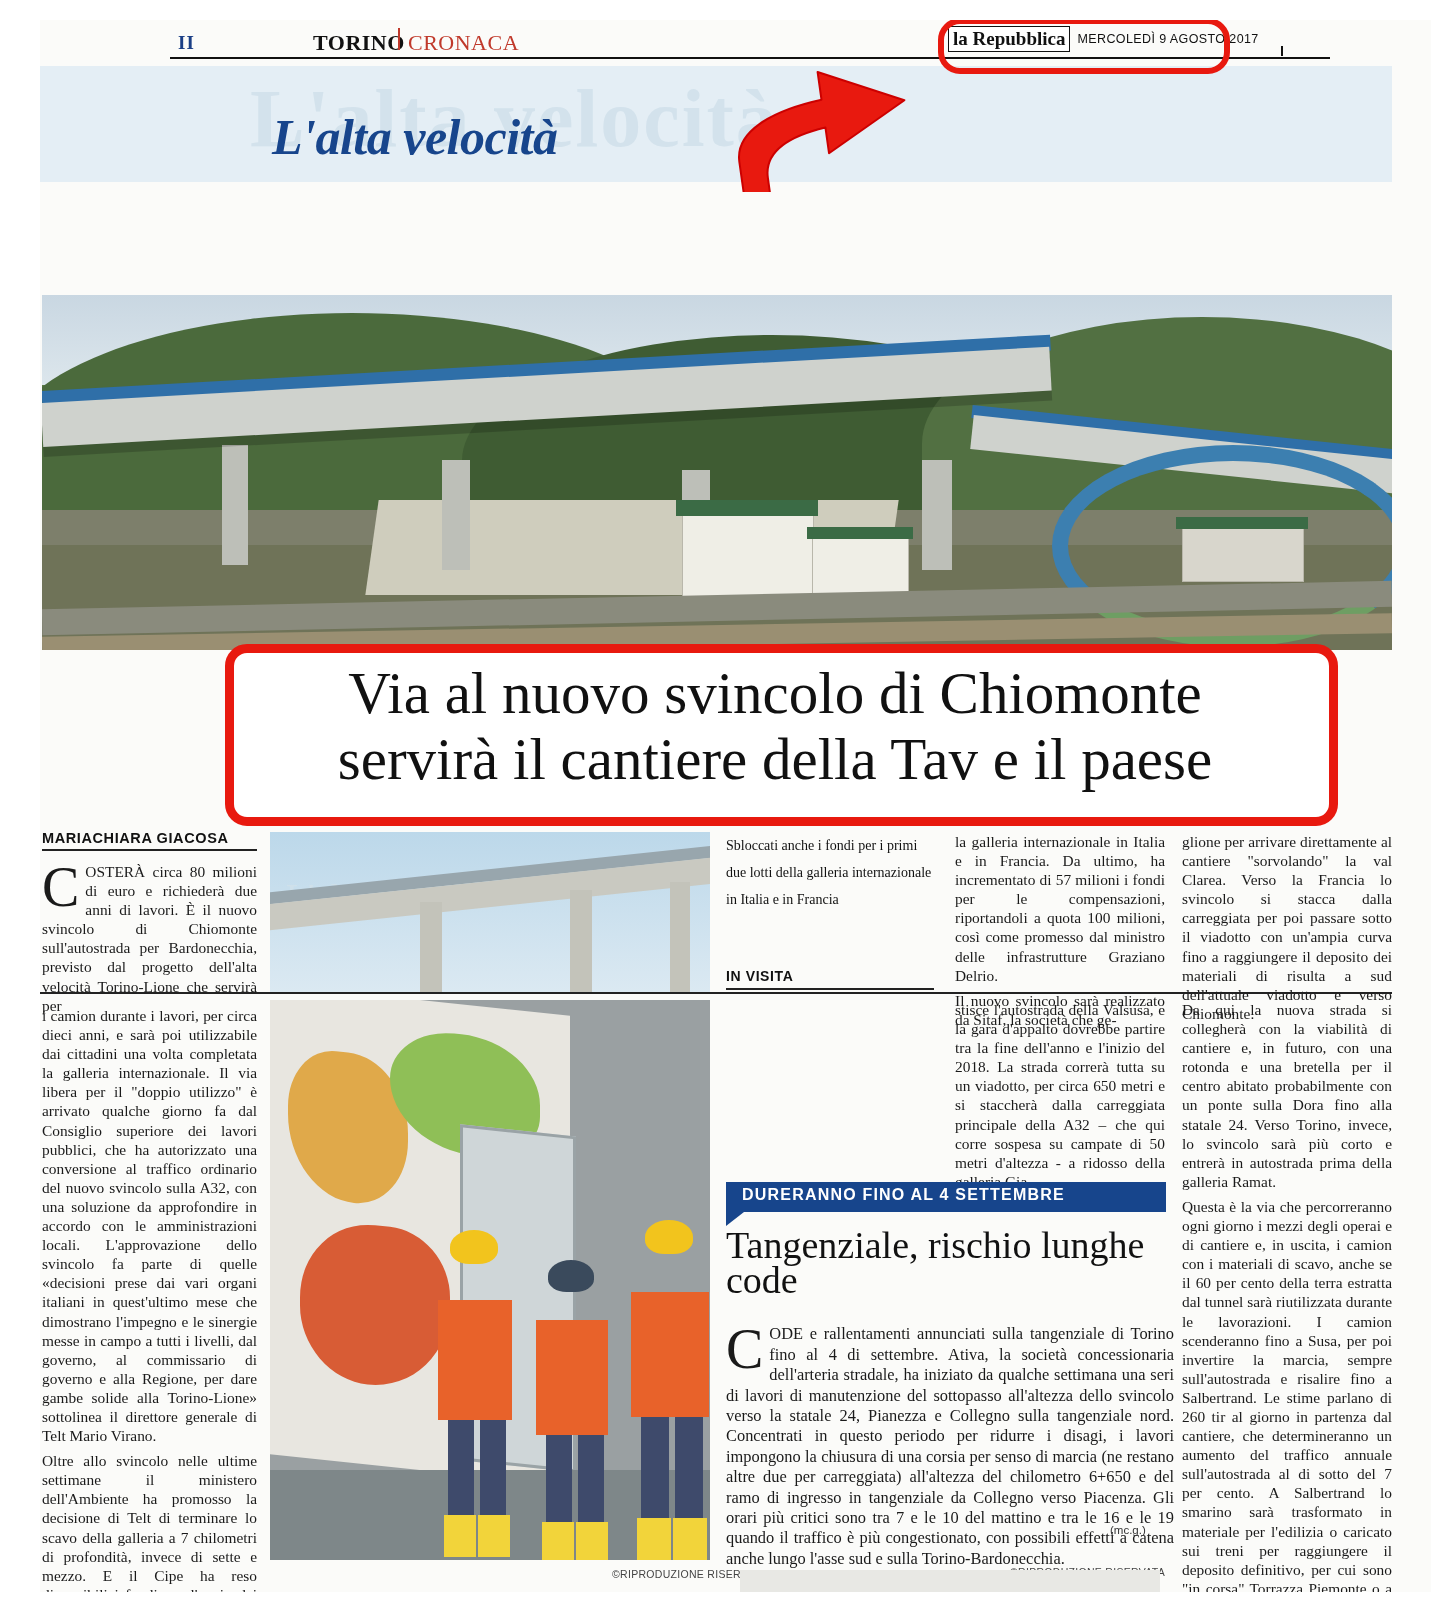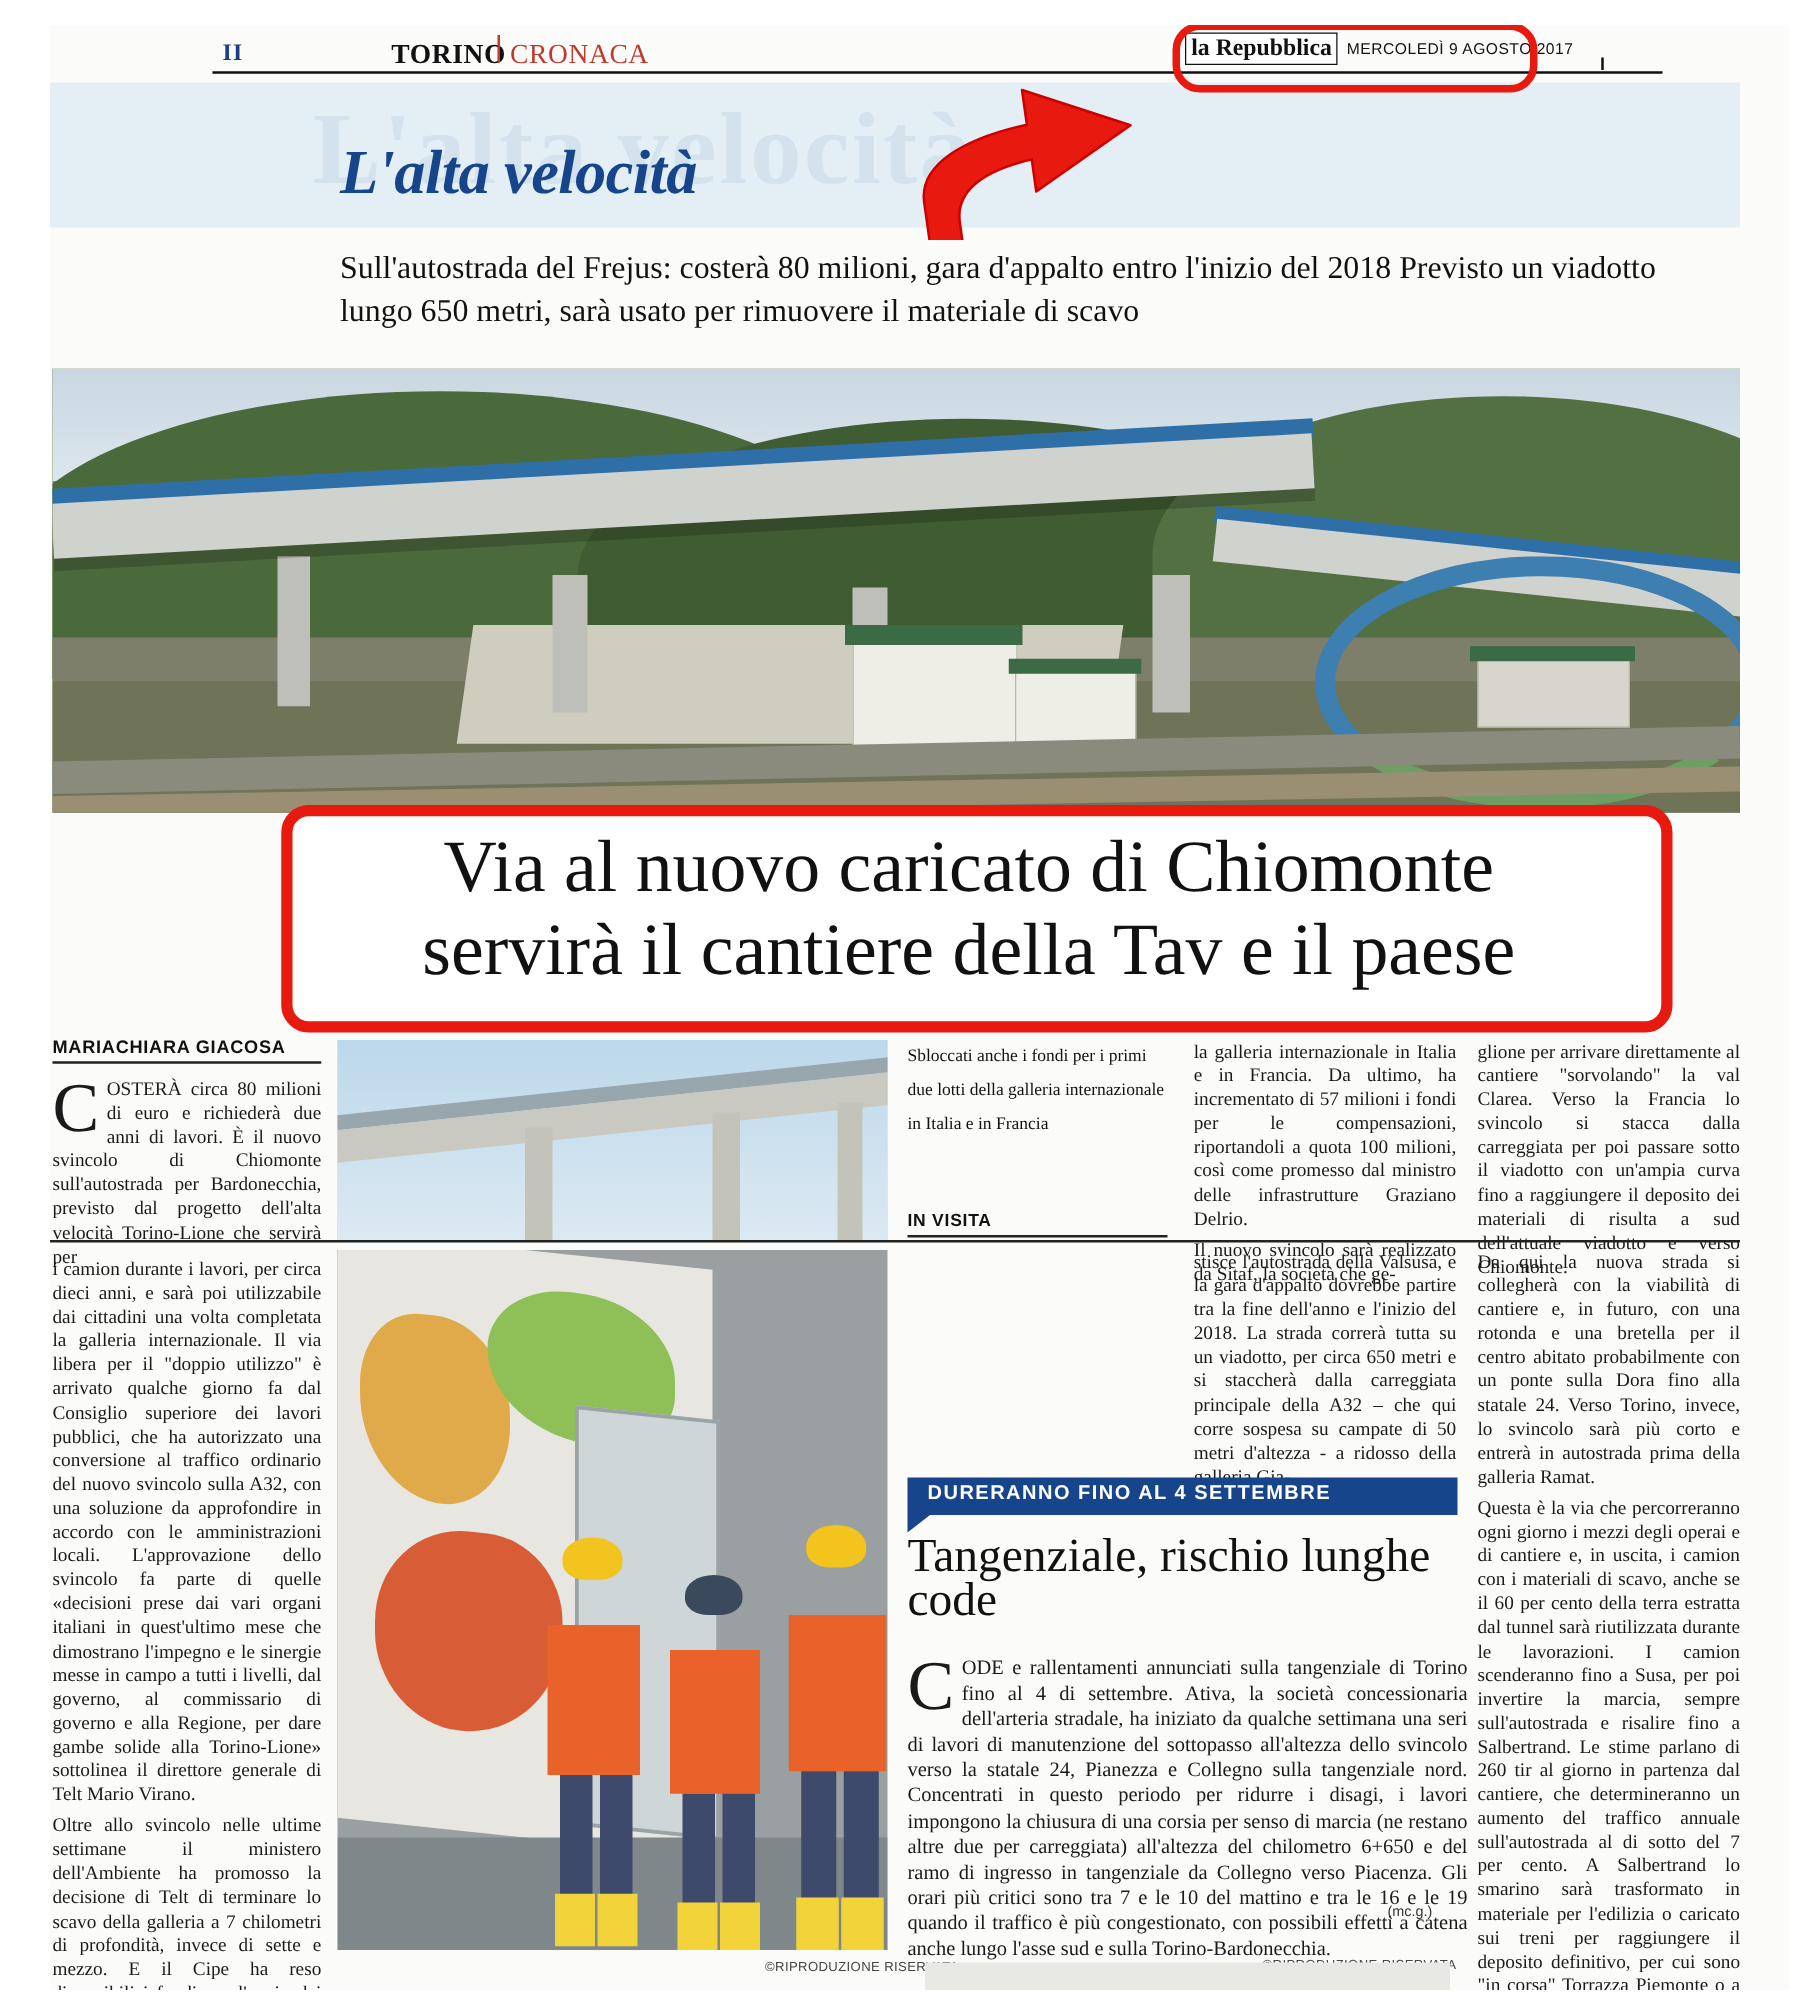--- a/index.html
+++ b/index.html
@@ -153,21 +153,20 @@
   <div class="mh-brandbox">
     <span class="mh-brand">la Repubblica</span>
     <span class="mh-date">MERCOLEDÌ 9 AGOSTO 2017</span>
   </div>
   <div class="mh-tick"></div>
 
   <div class="kicker-band"></div>
   <div class="kicker-ghost">L'alta velocità</div>
   <div class="kicker">L'alta velocità</div>
 
-  <div class="deck">Sull'autostrada del Frejus: costerà 80 milioni, gara d'appalto entro l'inizio del 2018 Previsto un viadotto lungo 650 metri, sarà usato per rimuovere il materiale di scavo</div>
 
   <div class="photo">
     <div class="ph-sky"></div>
     <div class="ph-hill-a"></div>
     <div class="ph-hill-b"></div>
     <div class="ph-hill-d"></div>
     <div class="ph-ground"></div>
     <div class="ph-ground2"></div>
     <div class="ph-yard"></div>
 
@@ -188,21 +187,21 @@
     <div class="ph-roof" style="left:765px;top:232px;width:106px;height:12px;"></div>
     <div class="ph-build" style="left:1140px;top:230px;width:120px;height:55px;background:#d8d6cc;"></div>
     <div class="ph-roof" style="left:1134px;top:222px;width:132px;height:12px;"></div>
 
     <div class="ph-road"></div>
     <div class="ph-road2"></div>
   </div>
 
   <div class="headline-box"></div>
   <div class="headline">
-    <div>Via al nuovo caricato di Chiomonte</div>
+    <div>Via al nuovo svincolo di Chiomonte</div>
     <div>servirà il cantiere della Tav e il paese</div>
   </div>
 
   <div class="byline">MARIACHIARA GIACOSA</div>
   <div class="byline-rule"></div>
 
   <div class="col c1a">
     <p class="dropcap smallcaps-lead">COSTERÀ circa 80 milioni di euro e richiederà due anni di lavori. È il nuovo svincolo di Chiomonte sull'autostrada per Bardonecchia, previsto dal progetto dell'alta velocità Torino-Lione che servirà per</p>
   </div>
   <div class="col c1b">

